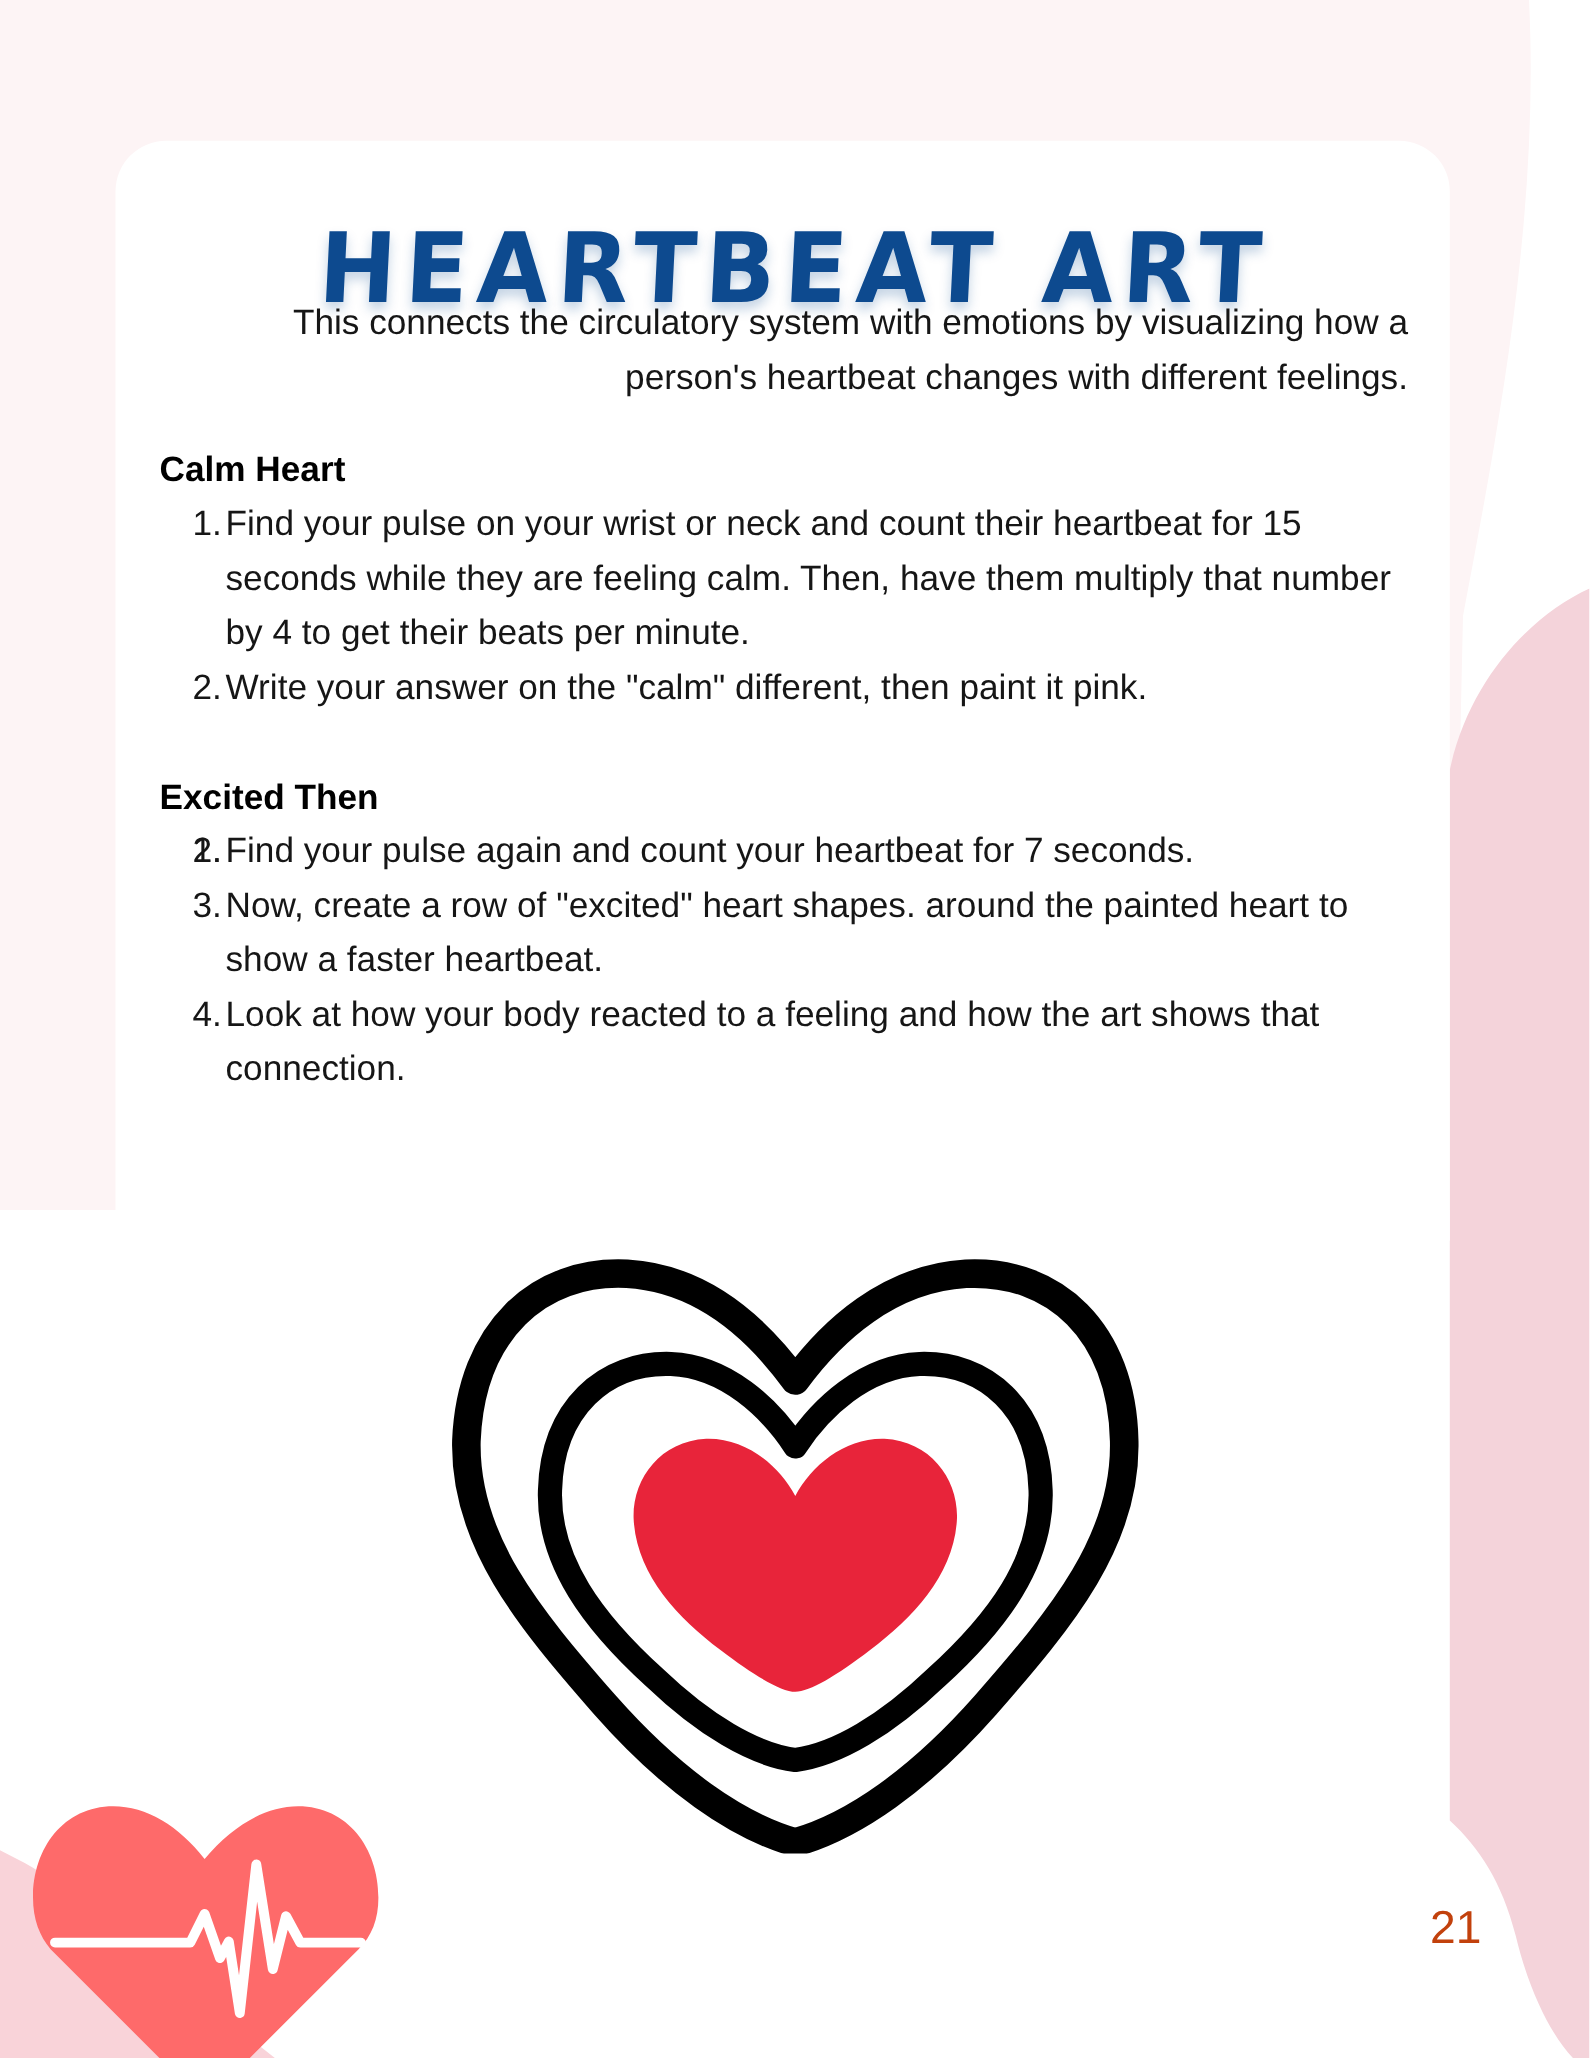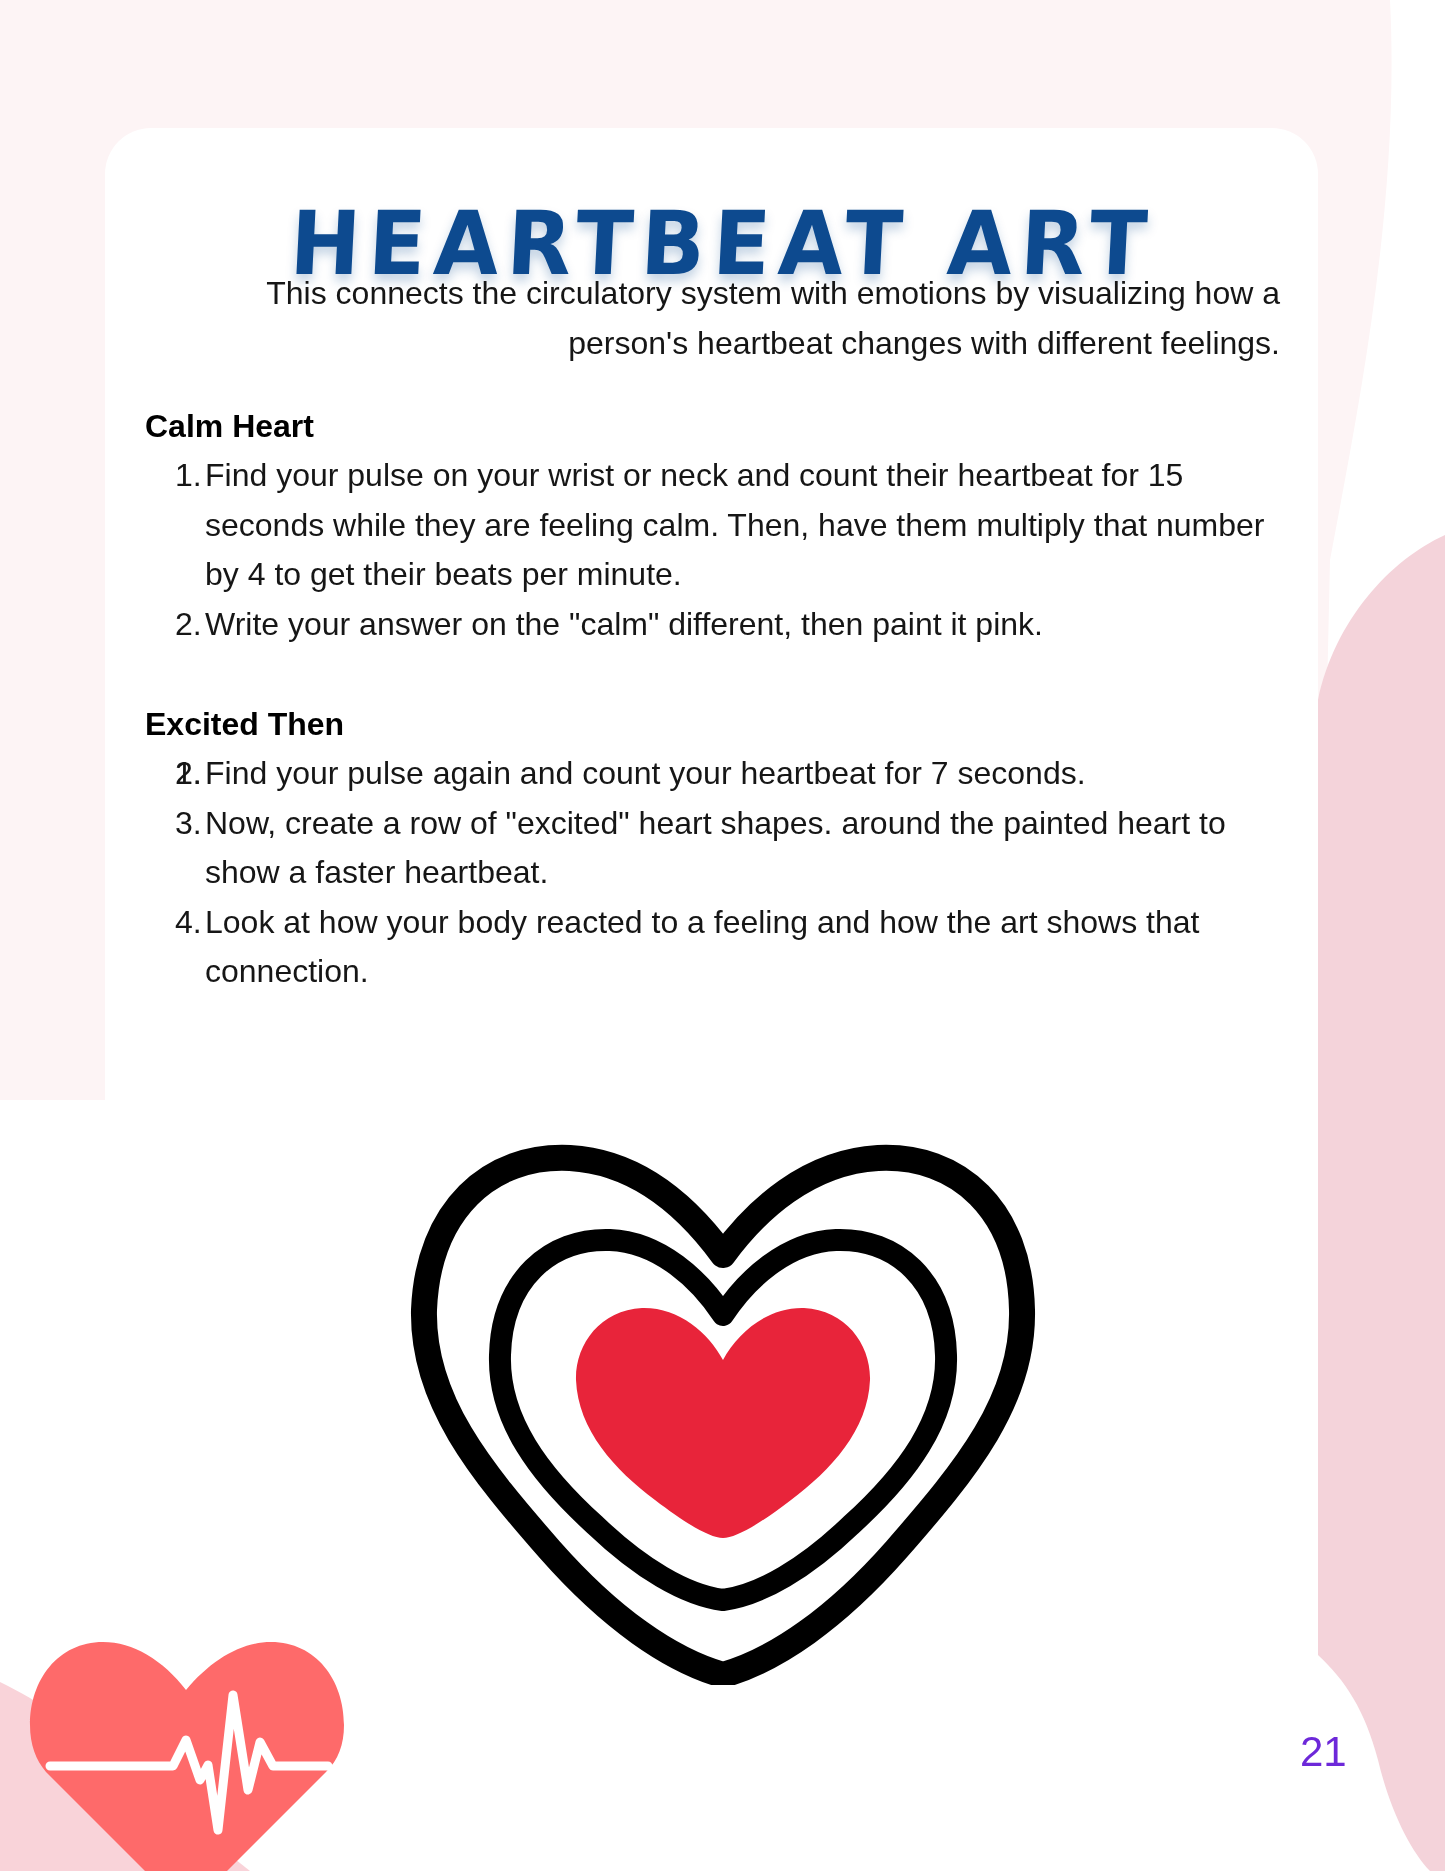--- a/index.html
+++ b/index.html
@@ -31,21 +31,21 @@
     color: #000;
     text-align: right;
   }
   .steps {
     position: absolute; left: 175px; width: 1110px; margin: 0; padding: 0; list-style: none;
     font-size: 32px; line-height: 49.5px; color: #161616;
   }
   .steps li { position: relative; padding-left: 30px; }
   .steps .num { position: absolute; left: 0; top: 0; }
   .page-number {
-    position: absolute; left: 1300px; top: 1728px; font-size: 42px; color: #6d28d9;
+    position: absolute; left: 1300px; top: 1728px; font-size: 42px; color: #c2410c;
   }
   svg { display: block; }
 </style>
 </head>
 <body>
 
 <svg class="bg-layer" width="1445" height="1871" viewBox="0 0 1445 1871">
 
   <path d="M0 0 L1390 0 C1400 200 1360 400 1330 560 L1318 1100 L0 1100 Z" fill="#fdf4f5"></path>
 

